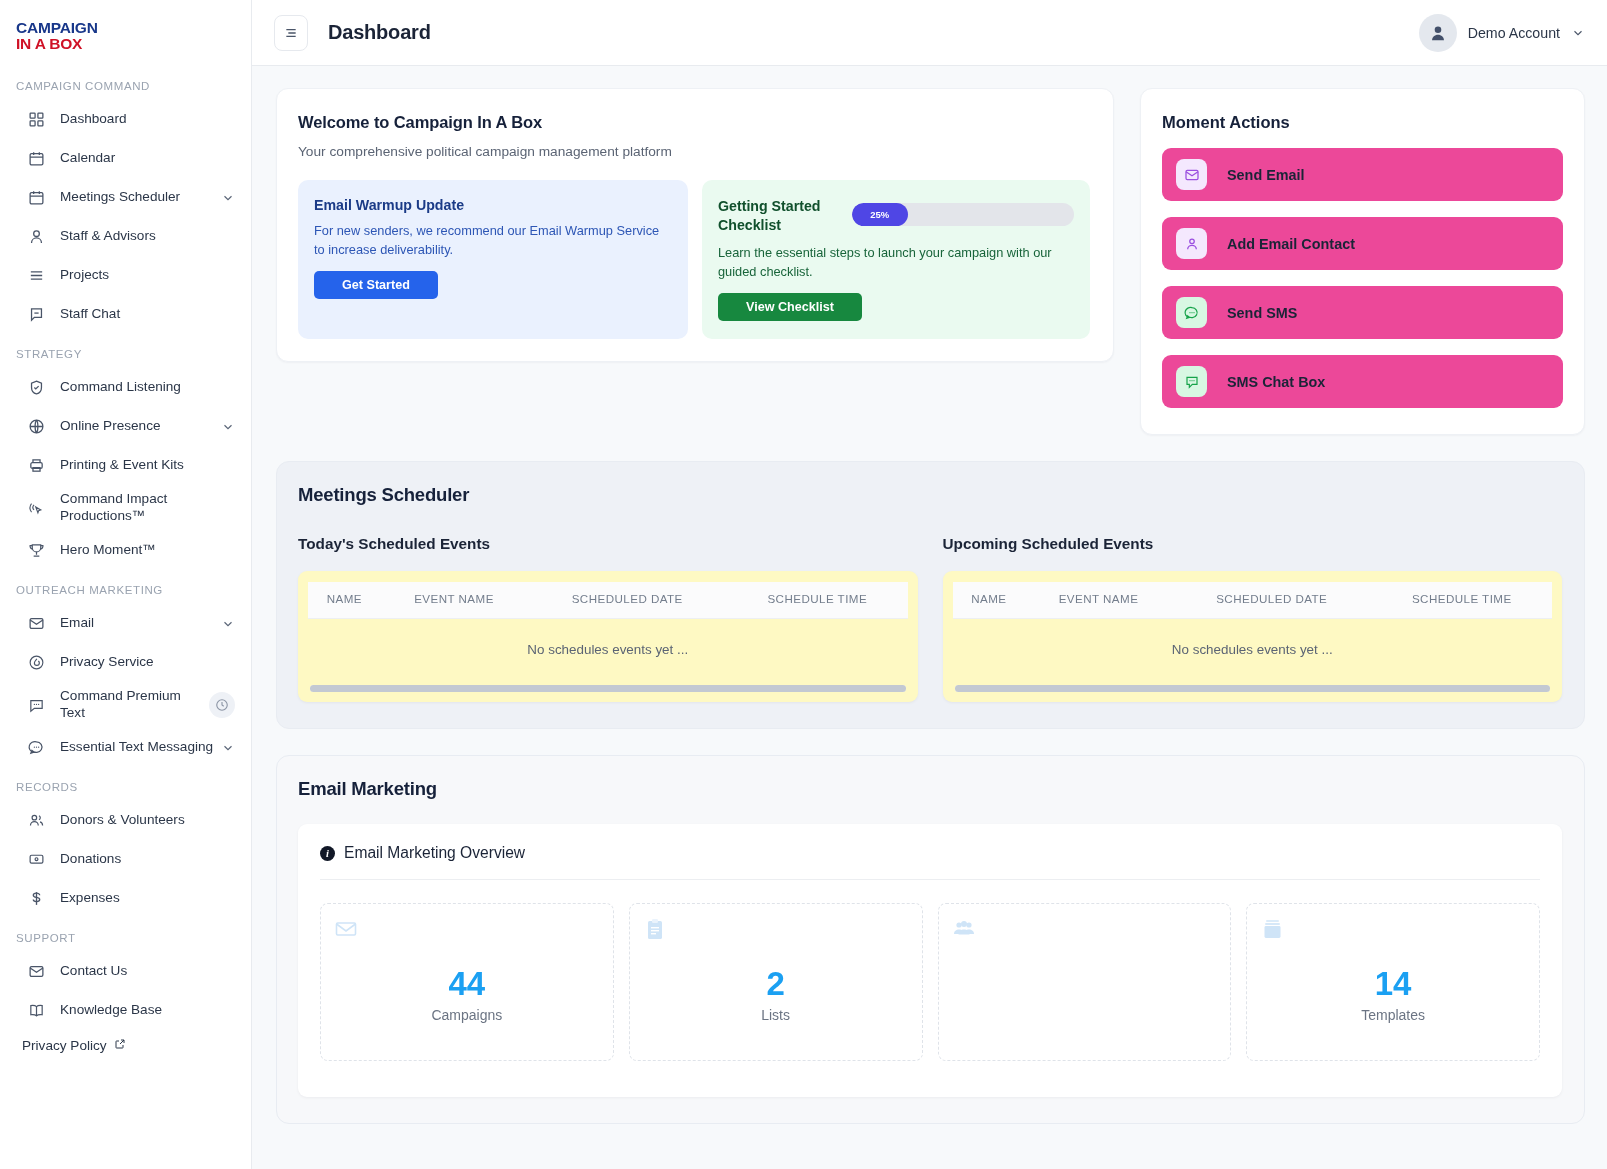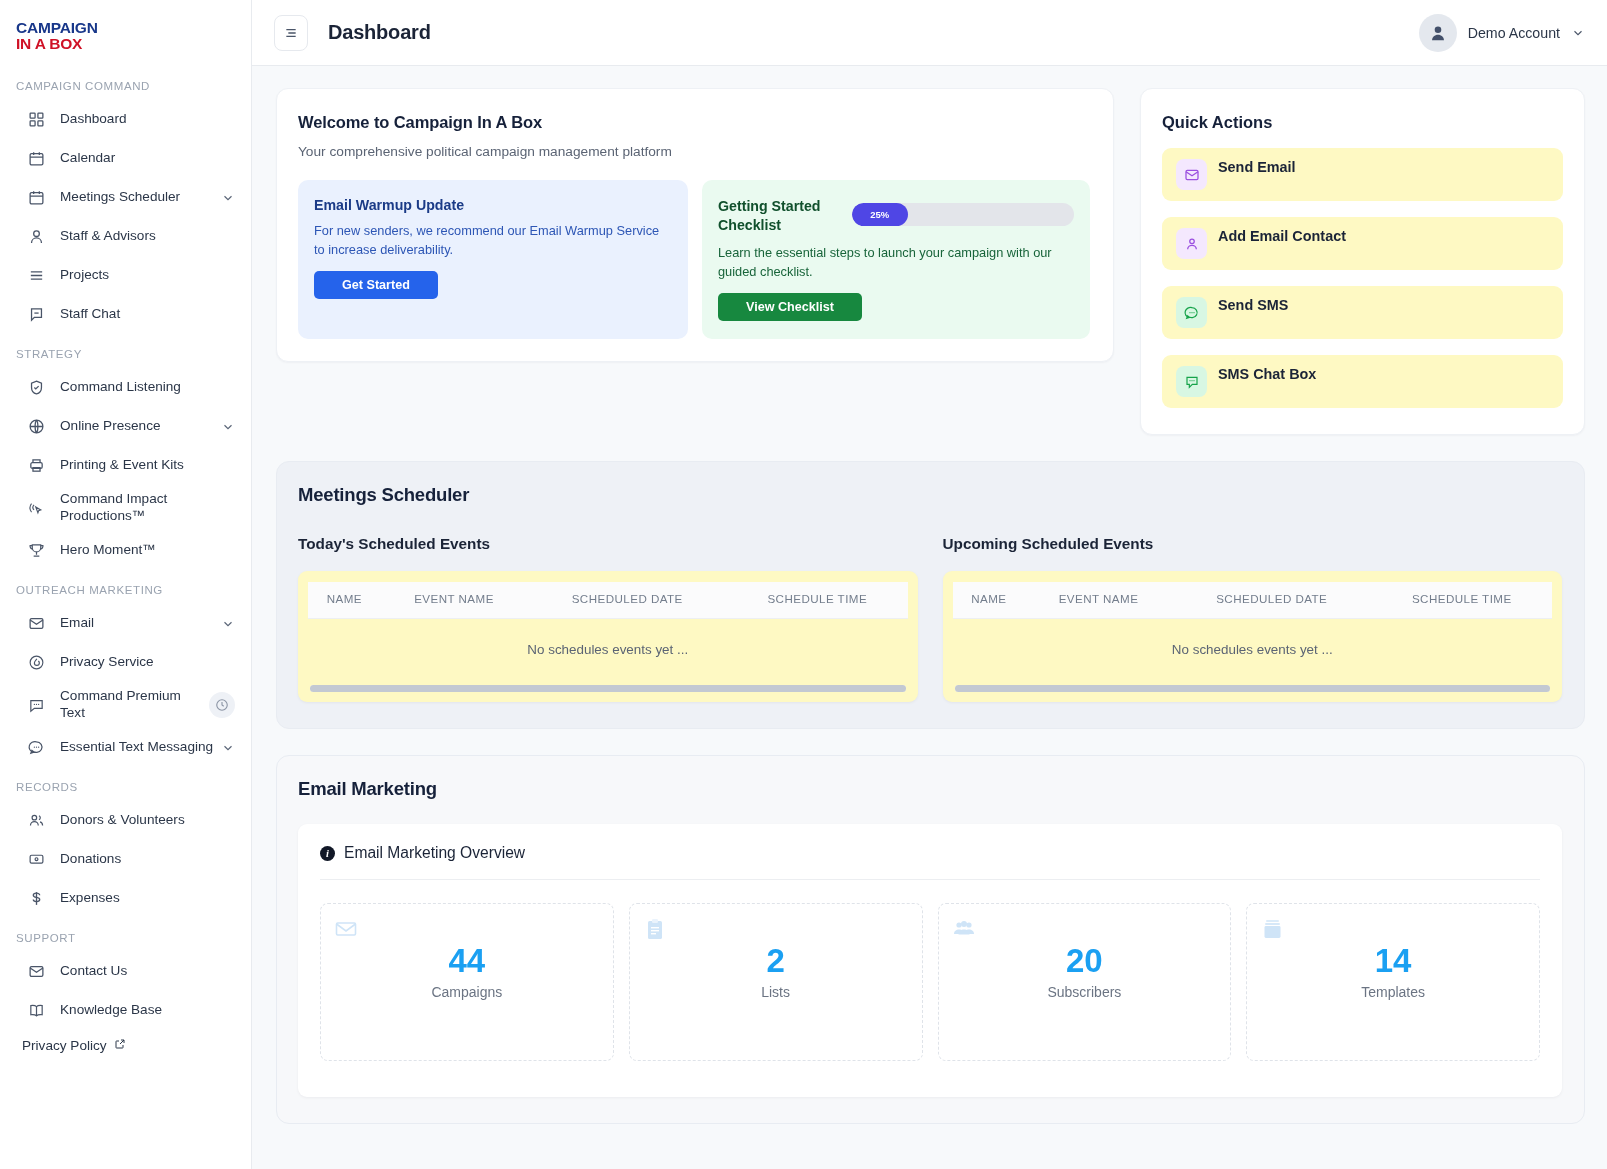--- a/index.html
+++ b/index.html
@@ -170,22 +170,22 @@
   .quick-card {
     flex: 1 1 auto;
     background: #fff;
     border: 1px solid #eef1f5;
     border-radius: 12px;
     padding: 24px 21px 26px 21px;
     box-shadow: 0 1px 2px rgba(16,24,40,0.04);
   }
   .quick-title { font-size: 16.5px; font-weight: 700; color: #16213a; }
   .qa-item {
-    display: flex; align-items: flex-start; gap: 11px;
-    background: #fef9c3; border-radius: 9px;
+    display: flex; align-items: center; gap: 20px;
+    background: #ec4899; border-radius: 9px;
     padding: 11px 14px; margin-top: 16px; cursor: pointer;
   }
   .qa-ico {
     width: 31px; height: 31px; border-radius: 8px;
     display: flex; align-items: center; justify-content: center;
     flex: 0 0 31px;
   }
   .qa-ico.purple { background: #f4e8fe; color: #9b4fe0; }
   .qa-ico.green { background: #d8f7e3; color: #16a34a; }
   .qa-label { font-size: 14.4px; font-weight: 600; color: #1b2437; }
@@ -255,21 +255,21 @@
   .stat-box {
     flex: 1 1 0;
     border: 1px dashed #dfe3e9;
     border-radius: 8px;
     height: 158px;
     padding: 13px 13px 0 13px;
     position: relative;
   }
   .stat-ico { color: #cfe4f7; }
   .stat-center {
-    position: absolute; left: 0; right: 0; top: 40px;
+    position: absolute; left: 0; right: 0; top: 63px;
     text-align: center;
   }
   .stat-num {
     font-size: 33px; font-weight: 700; color: #1ba0f2; line-height: 1.05;
   }
   .stat-lbl { font-size: 14px; color: #6b7483; margin-top: 5px; }
 </style>
 </head>
 <body>
 
@@ -553,21 +553,21 @@
                 <div class="prog-fill" style="width: 25%;">25%</div>
               </div>
             </div>
             <div class="promo-text">Learn the essential steps to launch your campaign with our guided checklist.</div>
             <button class="btn green">View Checklist</button>
           </div>
         </div>
       </section>
 
       <section class="quick-card">
-        <div class="quick-title">Quick Actions</div>
+        <div class="quick-title">Moment Actions</div>
 
         <div class="qa-item">
           <span class="qa-ico purple">
               <svg width="16" height="16" viewBox="0 0 24 24" fill="none" stroke="currentColor" stroke-width="1.9">
                 <rect x="3" y="5" width="18" height="14" rx="2"></rect>
                 <path d="M3 7l9 6 9-6"></path>
               </svg>
             </span>
           <span class="qa-label">Send Email</span>
         </div>
@@ -695,24 +695,20 @@
           </div>
           <div class="stat-box">
             <span class="stat-ico"><svg width="24" height="24" viewBox="0 0 24 24" fill="currentColor">
                   <circle cx="7" cy="8" r="2.6"></circle>
                   <circle cx="17" cy="8" r="2.6"></circle>
                   <circle cx="12" cy="7" r="3"></circle>
                   <path d="M2 17c0-2.6 2.2-4.4 5-4.4s5 1.8 5 4.4z"></path>
                   <path d="M12 17c0-2.6 2.2-4.4 5-4.4s5 1.8 5 4.4z"></path>
                   <path d="M6.5 17.5c0-3 2.5-5 5.5-5s5.5 2 5.5 5z"></path>
                 </svg></span>
-            <div class="stat-center">
-              <div class="stat-num" style="color: rgb(27, 160, 242);">20</div>
-              <div class="stat-lbl">Subscribers</div>
-            </div>
           </div>
           <div class="stat-box">
             <span class="stat-ico"><svg width="24" height="24" viewBox="0 0 24 24" fill="currentColor">
                   <rect x="6" y="3" width="13" height="2" rx="1" opacity="0.75"></rect>
                   <rect x="5" y="6" width="15" height="2" rx="1" opacity="0.85"></rect>
                   <rect x="4.5" y="9" width="16" height="12" rx="1.4"></rect>
                 </svg></span>
             <div class="stat-center">
               <div class="stat-num" style="color: rgb(27, 160, 242);">14</div>
               <div class="stat-lbl">Templates</div>

